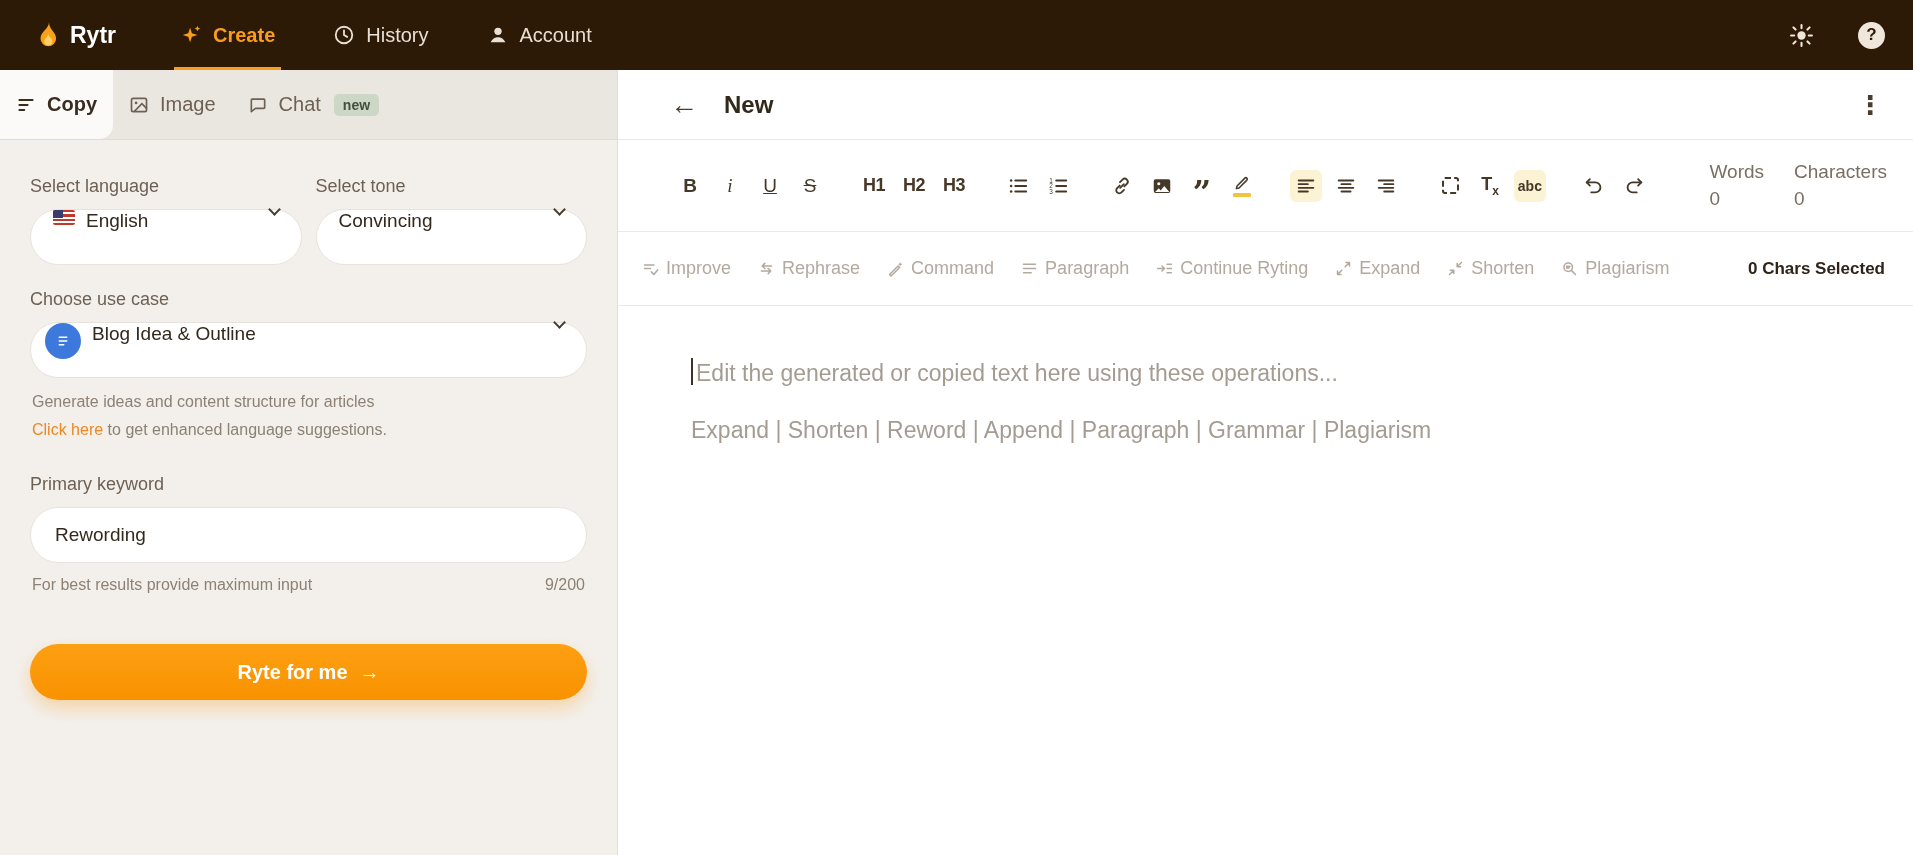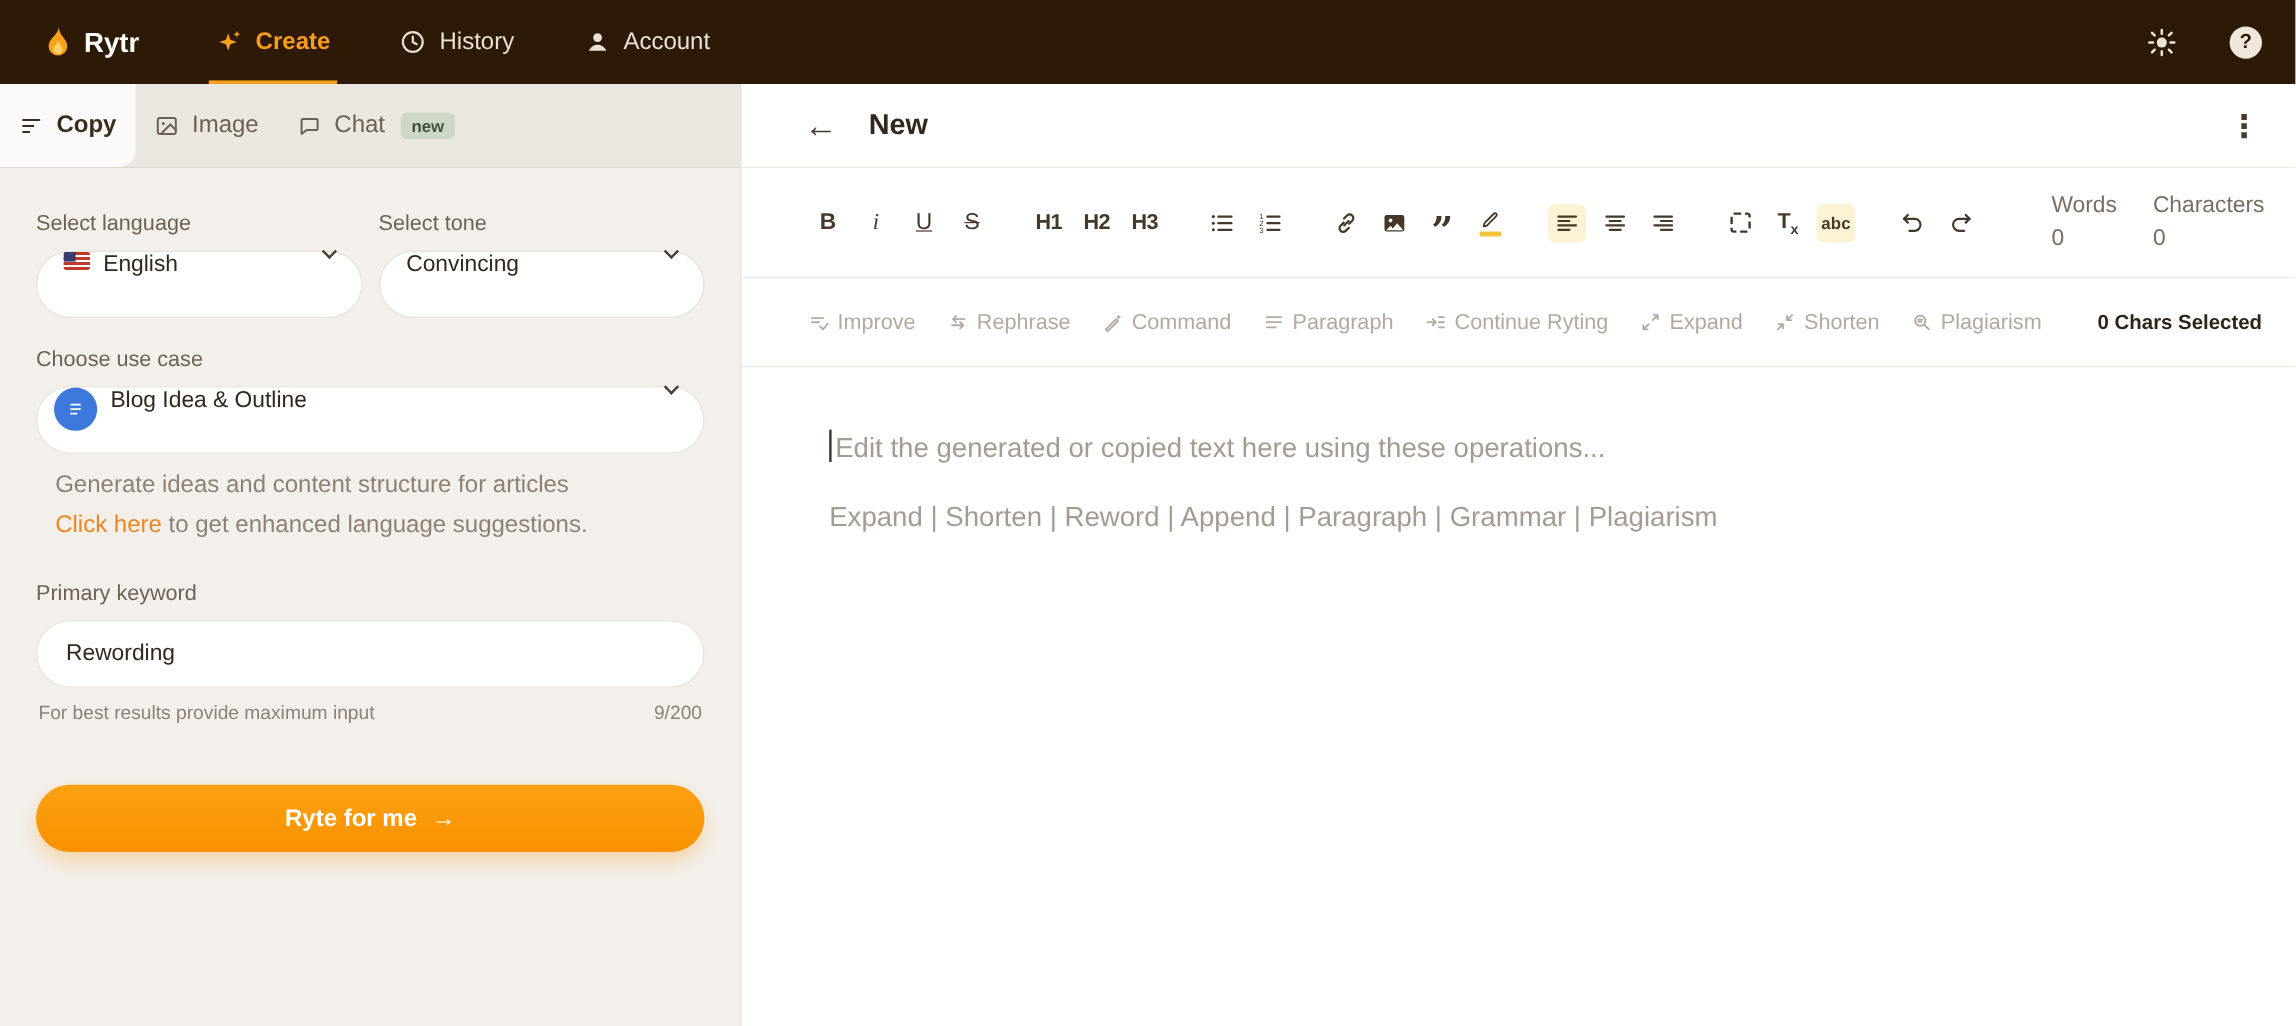--- a/index.html
+++ b/index.html
@@ -54,21 +54,21 @@
     display: flex; align-items: flex-start; gap: 11px; padding: 0 22px;
     font-size: 19px; color: #33281c; cursor: pointer;
   }
   .chev { width: 9px; height: 9px; border-right: 2px solid #4a3c2c; border-bottom: 2px solid #4a3c2c; transform: rotate(45deg); margin-top: -5px; margin-left: auto; flex: none; }
   .flag { width: 22px; height: 15px; flex: none; border-radius: 2px; position: relative; overflow: hidden;
     background: repeating-linear-gradient(180deg, #c0392b 0 2.2px, #ffffff 2.2px 4.3px); }
   .flag::after { content: ""; position: absolute; left: 0; top: 0; width: 10px; height: 8px; background: #3c3b6e; }
 
   .sec-usecase { margin-top: 24px; }
   .uc-icon { width: 36px; height: 36px; border-radius: 50%; background: #3d78dd; display: flex; align-items: center; justify-content: center; flex: none; margin-left: -8px; }
-  .help { font-size: 20px; color: #8d8175; margin: 14px 0 0 16px; line-height: 1.25; }
+  .help { font-size: 16px; color: #8d8175; margin: 14px 0 0 2px; line-height: 1.25; }
   .help.link-line { margin-top: 8px; }
   .link { color: #ee8722; cursor: pointer; }
 
   .sec-keyword { margin-top: 34px; }
   .text-input {
     width: 100%; height: 56px; background: #ffffff; border: 1px solid #e7e2db; border-radius: 28px;
     padding: 16px 24px; font-size: 19px; color: #33281c; outline: none;
     font-family: "Liberation Sans", "DejaVu Sans", sans-serif;
   }
   .help-row { display: flex; justify-content: space-between; font-size: 16px; color: #8d8175; margin-top: 13px; padding: 0 2px; }
@@ -106,21 +106,21 @@
   .tb-h { font-size: 18px; font-weight: 700; letter-spacing: -0.5px; }
   .quote-glyph { font-family: "DejaVu Serif", serif; font-size: 32px; font-weight: 700; line-height: 18px; margin-top: 12px; }
   .pencil-bar { width: 18px; height: 4px; background: #f3c33c; border-radius: 1px; margin-top: 1px; }
   .dash-sq { width: 17px; height: 17px; border: 2px dashed #463828; border-radius: 3px; }
   .clean { font-size: 18px; font-weight: 700; }
   .clean sub { font-size: 12px; }
   .abc { font-size: 14px; font-weight: 700; letter-spacing: 0.2px; }
   .counters { margin-left: auto; display: flex; gap: 30px; }
   .counter { font-size: 19px; color: #7b6e61; line-height: 1.4; }
 
-  .ed-ops { height: 74px; flex: none; display: flex; align-items: center; padding: 0 28px 0 56px; border-bottom: 1px solid #eceae5; }
+  .ed-ops { height: 74px; flex: none; display: flex; align-items: center; padding: 0 28px 0 24px; border-bottom: 1px solid #eceae5; }
   .op { display: flex; align-items: center; gap: 7px; color: #b3a99e; font-size: 18px; margin-right: 27px; cursor: pointer; white-space: nowrap; }
   .chars-selected { margin-left: auto; color: #2f2417; font-size: 17px; font-weight: 600; white-space: nowrap; }
 
   .ed-body { flex: 1; padding: 52px 60px 0 73px; cursor: text; }
   .ph { color: #a49b91; font-size: 23px; }
   .ph1 { margin-bottom: 30px; }
   .caret { display: inline-block; width: 2px; height: 27px; background: #3f3327; margin-right: 3px; vertical-align: -4px; }
 
   svg { display: block; }
 </style>

